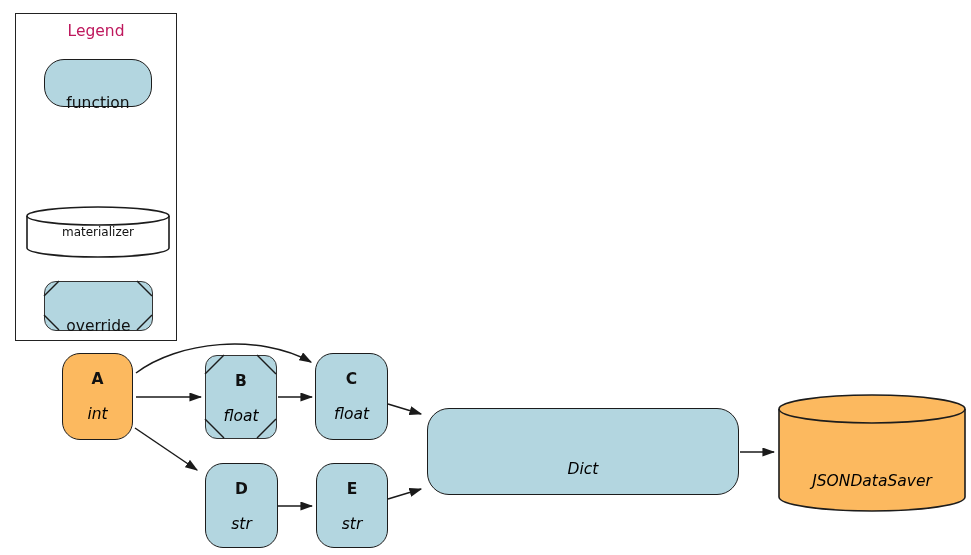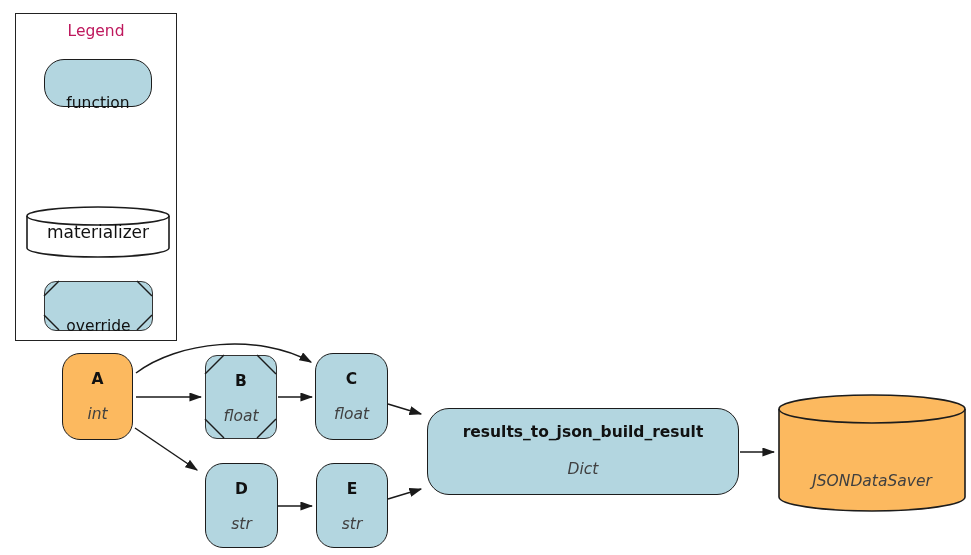--- a/index.html
+++ b/index.html
@@ -62,21 +62,21 @@
     font-size:15.5px;
     color:#111;
   }
   .node .ty,
   .cylwrap .ty{
     position:absolute;left:0;right:0;
     text-align:center;
     font-style:italic;
     line-height:22px;
     font-size:15.5px;
-    color:#404040;
+    color:#000000;
   }
   .node .nm{top:14px;}
   .node .ty{top:49px;}
   .msq{
     position:absolute;left:-1.6px;top:-1.6px;
     pointer-events:none;
   }
   .msq line{stroke:#1c1c1c;stroke-width:1.4;}
   
   .cylwrap{
@@ -106,21 +106,21 @@
   </svg>
 
   <div class="legend" style="left:15px;top:13px;width:162px;height:328px">
     <div class="legend-title">Legend</div>
 
     <div class="node blue pill" style="left:28px;top:45px;width:108px;height:48px">
       <span class="center-label">function</span>
     </div>
 
 
-    <div class="cylwrap" style="left:10px;top:192px;width:144px;height:52px;font-size:17px;color:#111">
+    <div class="cylwrap" style="left:10px;top:192px;width:144px;height:52px;font-size:12px;color:#111">
       <svg width="144" height="52">
         <path d="M1,10 A71,9 0 0 1 143,10 L143,42 A71,9 0 0 1 1,42 Z" fill="#ffffff" stroke="#1c1c1c" stroke-width="1.6"></path>
         <path d="M1,10 A71,9 0 0 0 143,10" fill="none" stroke="#1c1c1c" stroke-width="1.6"></path>
       </svg>
       <span style="position:absolute;inset:0;display:flex;align-items:center;justify-content:center">materializer</span>
     </div>
 
     <div class="node blue sq" style="left:28px;top:267px;width:109px;height:50px">
       <svg class="msq" width="110" height="51">
         <line x1="1" y1="16" x2="16" y2="1"></line>
@@ -157,21 +157,20 @@
     <span class="nm">D</span>
     <span class="ty">str</span>
   </div>
 
   <div class="node blue round" style="left:316px;top:463px;width:72px;height:85px">
     <span class="nm">E</span>
     <span class="ty">str</span>
   </div>
 
   <div class="node blue round" style="left:427px;top:408px;width:312px;height:87px;border-radius:22px">
-    <span class="nm" style="top:12px">results_to_json_build_result</span>
     <span class="ty">Dict</span>
   </div>
 
   <div class="cylwrap" style="left:778px;top:394px;width:188px;height:118px">
     <svg width="188" height="118">
       <path d="M1,15 A93,14 0 0 1 187,15 L187,103 A93,14 0 0 1 1,103 Z" fill="#fcb95f" stroke="#1c1c1c" stroke-width="1.6"></path>
       <path d="M1,15 A93,14 0 0 0 187,15" fill="none" stroke="#1c1c1c" stroke-width="1.6"></path>
     </svg>
     <span class="ty" style="top:76px">JSONDataSaver</span>
   </div>

